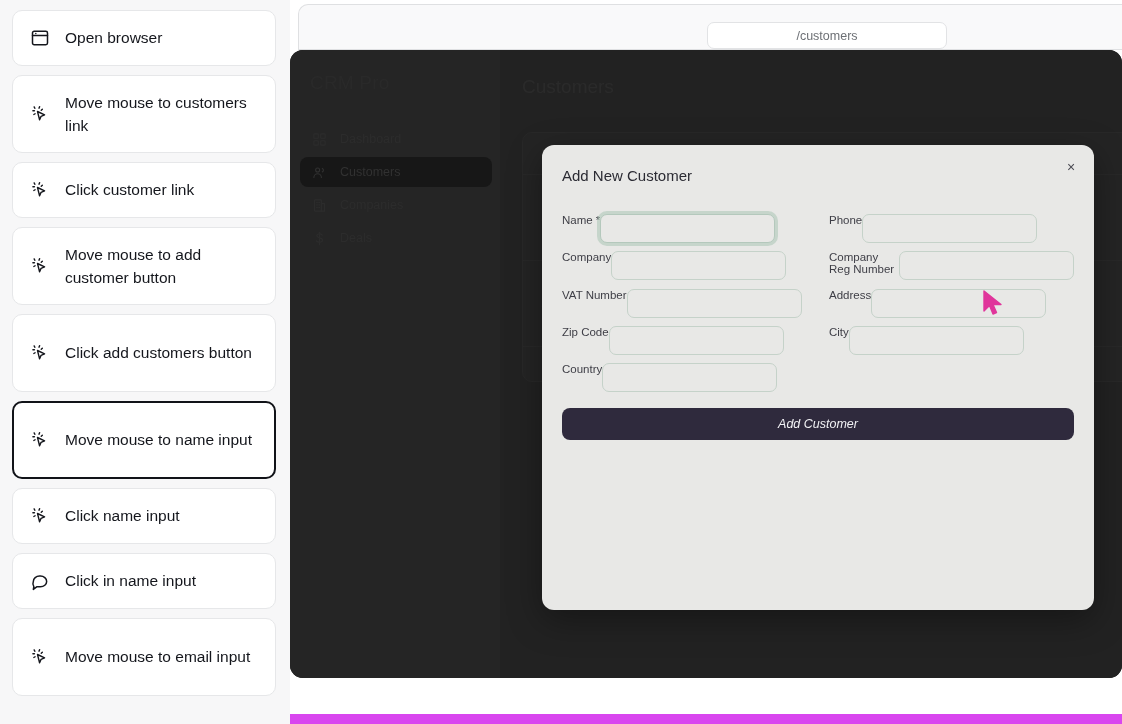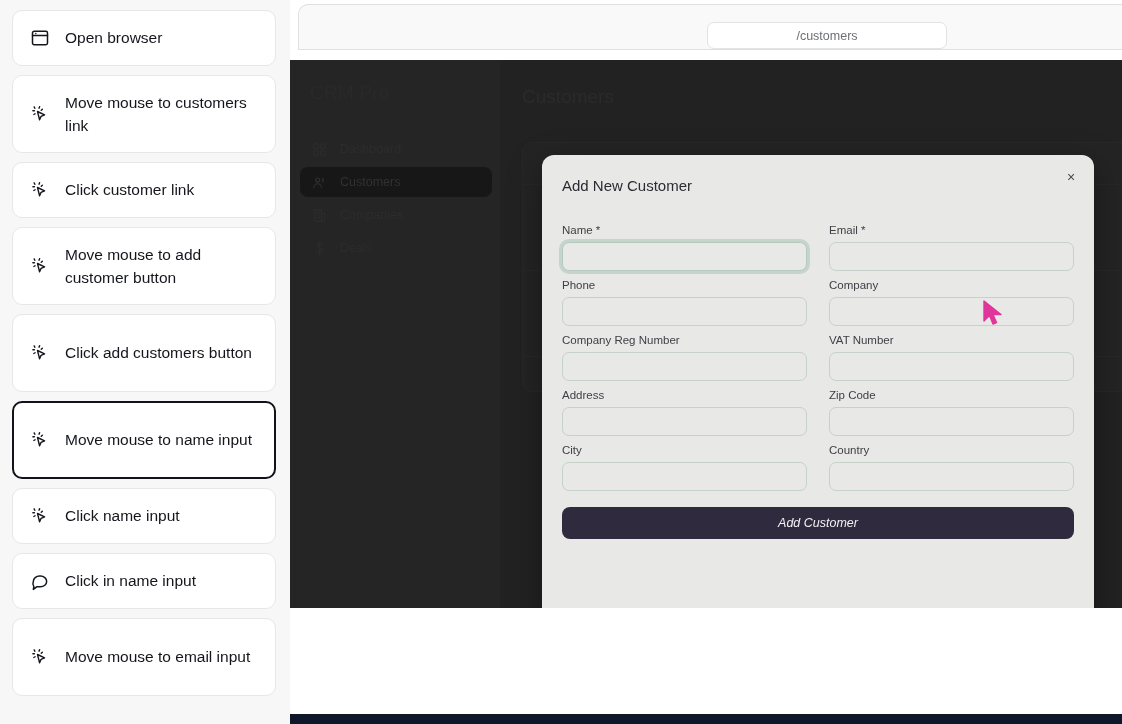--- a/index.html
+++ b/index.html
@@ -9,21 +9,21 @@
     height: 724px;
     overflow: hidden;
     background: #ffffff;
     font-family: "Liberation Sans", sans-serif;
   }
 
   #root {
     position: relative;
     width: 1122px;
     height: 724px;
-    background: #0f172a;
+    background: #d946ef;
   }
 
   
   #task-panel {
     position: absolute;
     left: 0; top: 0;
     width: 290px;
     height: 724px;
     background: #f7f7f8;
     padding: 10px 14px 0 12px;
@@ -93,25 +93,26 @@
     display: flex;
     align-items: center;
     justify-content: center;
     font-size: 12.5px;
     color: #6d7075;
   }
 
   
   #app {
     position: absolute;
-    left: 0; top: 60px;
+    left: 0; top: 50px;
     width: 832px;
-    height: 548px;
+    height: 628px;
     background: #2f2f2f;
     overflow: hidden;
+    border-radius: 13px;
   }
 
   #app-sidebar {
     position: absolute;
     left: 0; top: 0;
     width: 210px;
     height: 664px;
     background: #343434;
   }
   #brand {
@@ -225,21 +226,21 @@
     cursor: pointer;
     font-family: "Liberation Sans", sans-serif;
   }
 
   .form-grid {
     display: grid;
     grid-template-columns: 1fr 1fr;
     column-gap: 22px;
     row-gap: 8px;
   }
-  .field { display: flex; flex-direction: column; }
+  .field { display: flex; flex-direction: row; }
   .field-label {
     font-size: 11.5px;
     color: #3e3e46;
     margin-bottom: 6px;
     font-weight: 400;
   }
   .field-input {
     height: 29px;
     background: #e8e8e6;
     border: 1px solid #c5d2c9;
@@ -505,24 +506,20 @@
 
       <div id="modal">
         <div id="modal-title">Add New Customer</div>
         <button id="modal-close">×</button>
         <div class="form-grid" id="form-grid">
             <div class="field">
               <label class="field-label">Name *</label>
               <input type="text" class="field-input focused" style="">
             </div>
             <div class="field">
-              <label class="field-label">Email *</label>
-              <input type="text" class="field-input" style="">
-            </div>
-            <div class="field">
               <label class="field-label">Phone</label>
               <input type="text" class="field-input" style="">
             </div>
             <div class="field">
               <label class="field-label">Company</label>
               <input type="text" class="field-input" style="">
             </div>
             <div class="field">
               <label class="field-label">Company Reg Number</label>
               <input type="text" class="field-input" style="">

